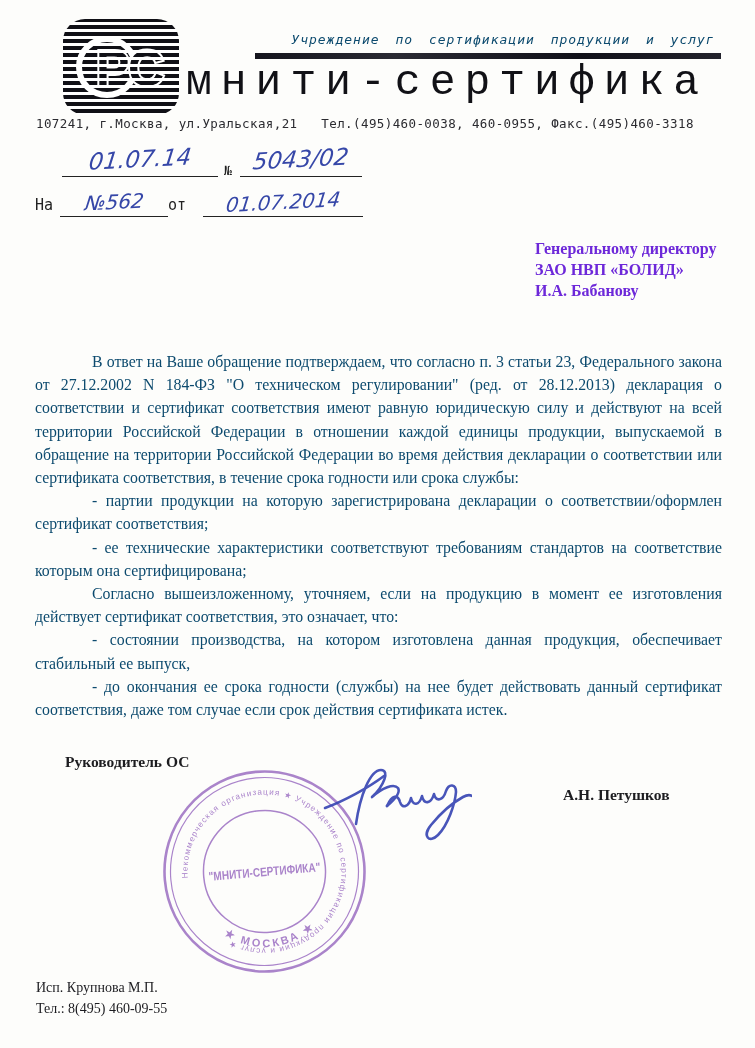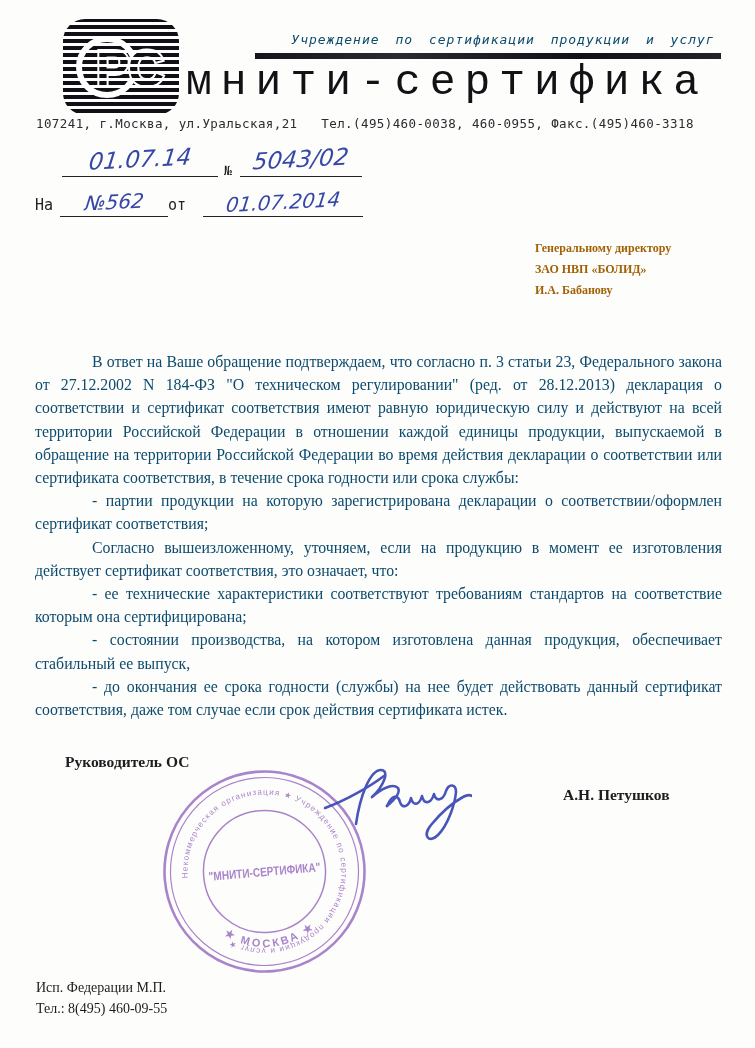--- a/index.html
+++ b/index.html
@@ -36,21 +36,21 @@
     font-family:"DejaVu Sans", sans-serif; font-style:italic;
     color:#3647a8; transform:rotate(-3deg) skewX(-10deg); display:inline-block;
   }
   .hand-lg { font-size:23px; }
   .hand-md { font-size:20px; }
   .ref-label { position:absolute; font-family:"DejaVu Sans Mono", monospace; font-size:15px; color:#222; }
   .numero { font-size:13px; }
   
   .recipient {
     position:absolute; left:535px; top:238px; font-weight:bold;
-    font-size:12px; line-height:21px; color:#a16207;
+    font-size:16px; line-height:21px; color:#6d28d9;
   }
   
   .letter-body {
     position:absolute; left:35px; top:350px; width:687px;
     font-size:15.8px; line-height:23.2px; text-align:justify; color:#0c4a6e;
   }
   .letter-body p { margin:0; text-indent:57px; }
   
   .sig-title { position:absolute; left:65px; top:753px; font-weight:bold; font-size:15.5px; }
   .sig-name  { position:absolute; left:563px; top:786px; font-weight:bold; font-size:15.5px; }
@@ -102,22 +102,22 @@
 
   <div class="recipient">
     <div>Генеральному директору</div>
     <div>ЗАО НВП «БОЛИД»</div>
     <div>И.А. Бабанову</div>
   </div>
 
   <div class="letter-body">
     <p>В ответ на Ваше обращение подтверждаем, что согласно п. 3 статьи 23, Федерального закона от 27.12.2002 N 184-ФЗ "О техническом регулировании" (ред. от 28.12.2013) декларация о соответствии и сертификат соответствия имеют равную юридическую силу и действуют на всей территории Российской Федерации в отношении каждой единицы продукции, выпускаемой в обращение на территории Российской Федерации во время действия декларации о соответствии или сертификата соответствия, в течение срока годности или срока службы:</p>
     <p>- партии продукции на которую зарегистрирована декларации о соответствии/оформлен сертификат соответствия;</p>
+    <p>- ее технические характеристики соответствуют требованиям стандартов на соответствие которым она сертифицирована;</p>
     <p>Согласно вышеизложенному, уточняем, если на продукцию в момент ее изготовления действует сертификат соответствия, это означает, что:</p>
-    <p>- ее технические характеристики соответствуют требованиям стандартов на соответствие которым она сертифицирована;</p>
     <p>- состоянии производства, на котором изготовлена данная продукция, обеспечивает стабильный ее выпуск,</p>
     <p>- до окончания ее срока годности (службы) на нее будет действовать данный сертификат соответствия, даже  том случае если срок действия сертификата истек.</p>
   </div>
 
   <svg class="stamp-svg" width="215" height="215" viewBox="0 0 215 215">
     <defs>
       <path id="ringPath" d="M 30.5 107.5 A 77 77 0 1 1 184.5 107.5 A 77 77 0 1 1 30.5 107.5"></path>
       <path id="bottomPath" d="M 48 153 A 74 74 0 0 0 167 153"></path>
     </defs>
     <circle cx="107.5" cy="107.5" r="100" fill="none" stroke="#9d6fc6" stroke-width="2.6"></circle>
@@ -136,17 +136,17 @@
   <svg class="signature-svg" width="150" height="108" viewBox="0 0 150 108">
     <g fill="none" stroke="#3947b4" stroke-width="2.6" stroke-linecap="round" stroke-linejoin="round" opacity="0.92">
       <path d="M 3 52 C 22 45 46 32 62 20"></path>
       <path d="M 34 68 C 38 40 48 14 59 14 C 68 14 62 30 50 41 C 60 32 72 27 76 32 C 79 37 71 45 65 50"></path>
       <path d="M 65 50 c 5 -11 11 -12 13 -4 c 2 7 9 5 11 -4 c 2 8 8 8 11 -2 c 2 9 9 8 12 -2 c 2 8 9 7 12 -3 c 3 -8 10 -7 10 1 c -1 12 -8 33 -18 43 c -9 9 -16 1 -7 -10 c 9 -11 21 -22 32 -28 c 7 -4 13 -1 11 5 c -2 7 6 7 11 1"></path>
     </g>
   </svg>
   <div class="sig-name">А.Н. Петушков</div>
 
   <div class="footer">
-    <div>Исп. Федерации М.П.</div>
+    <div>Исп. Крупнова М.П.</div>
     <div>Тел.: 8(495) 460-09-55</div>
   </div>
 
 </div>
 
 </body></html>

